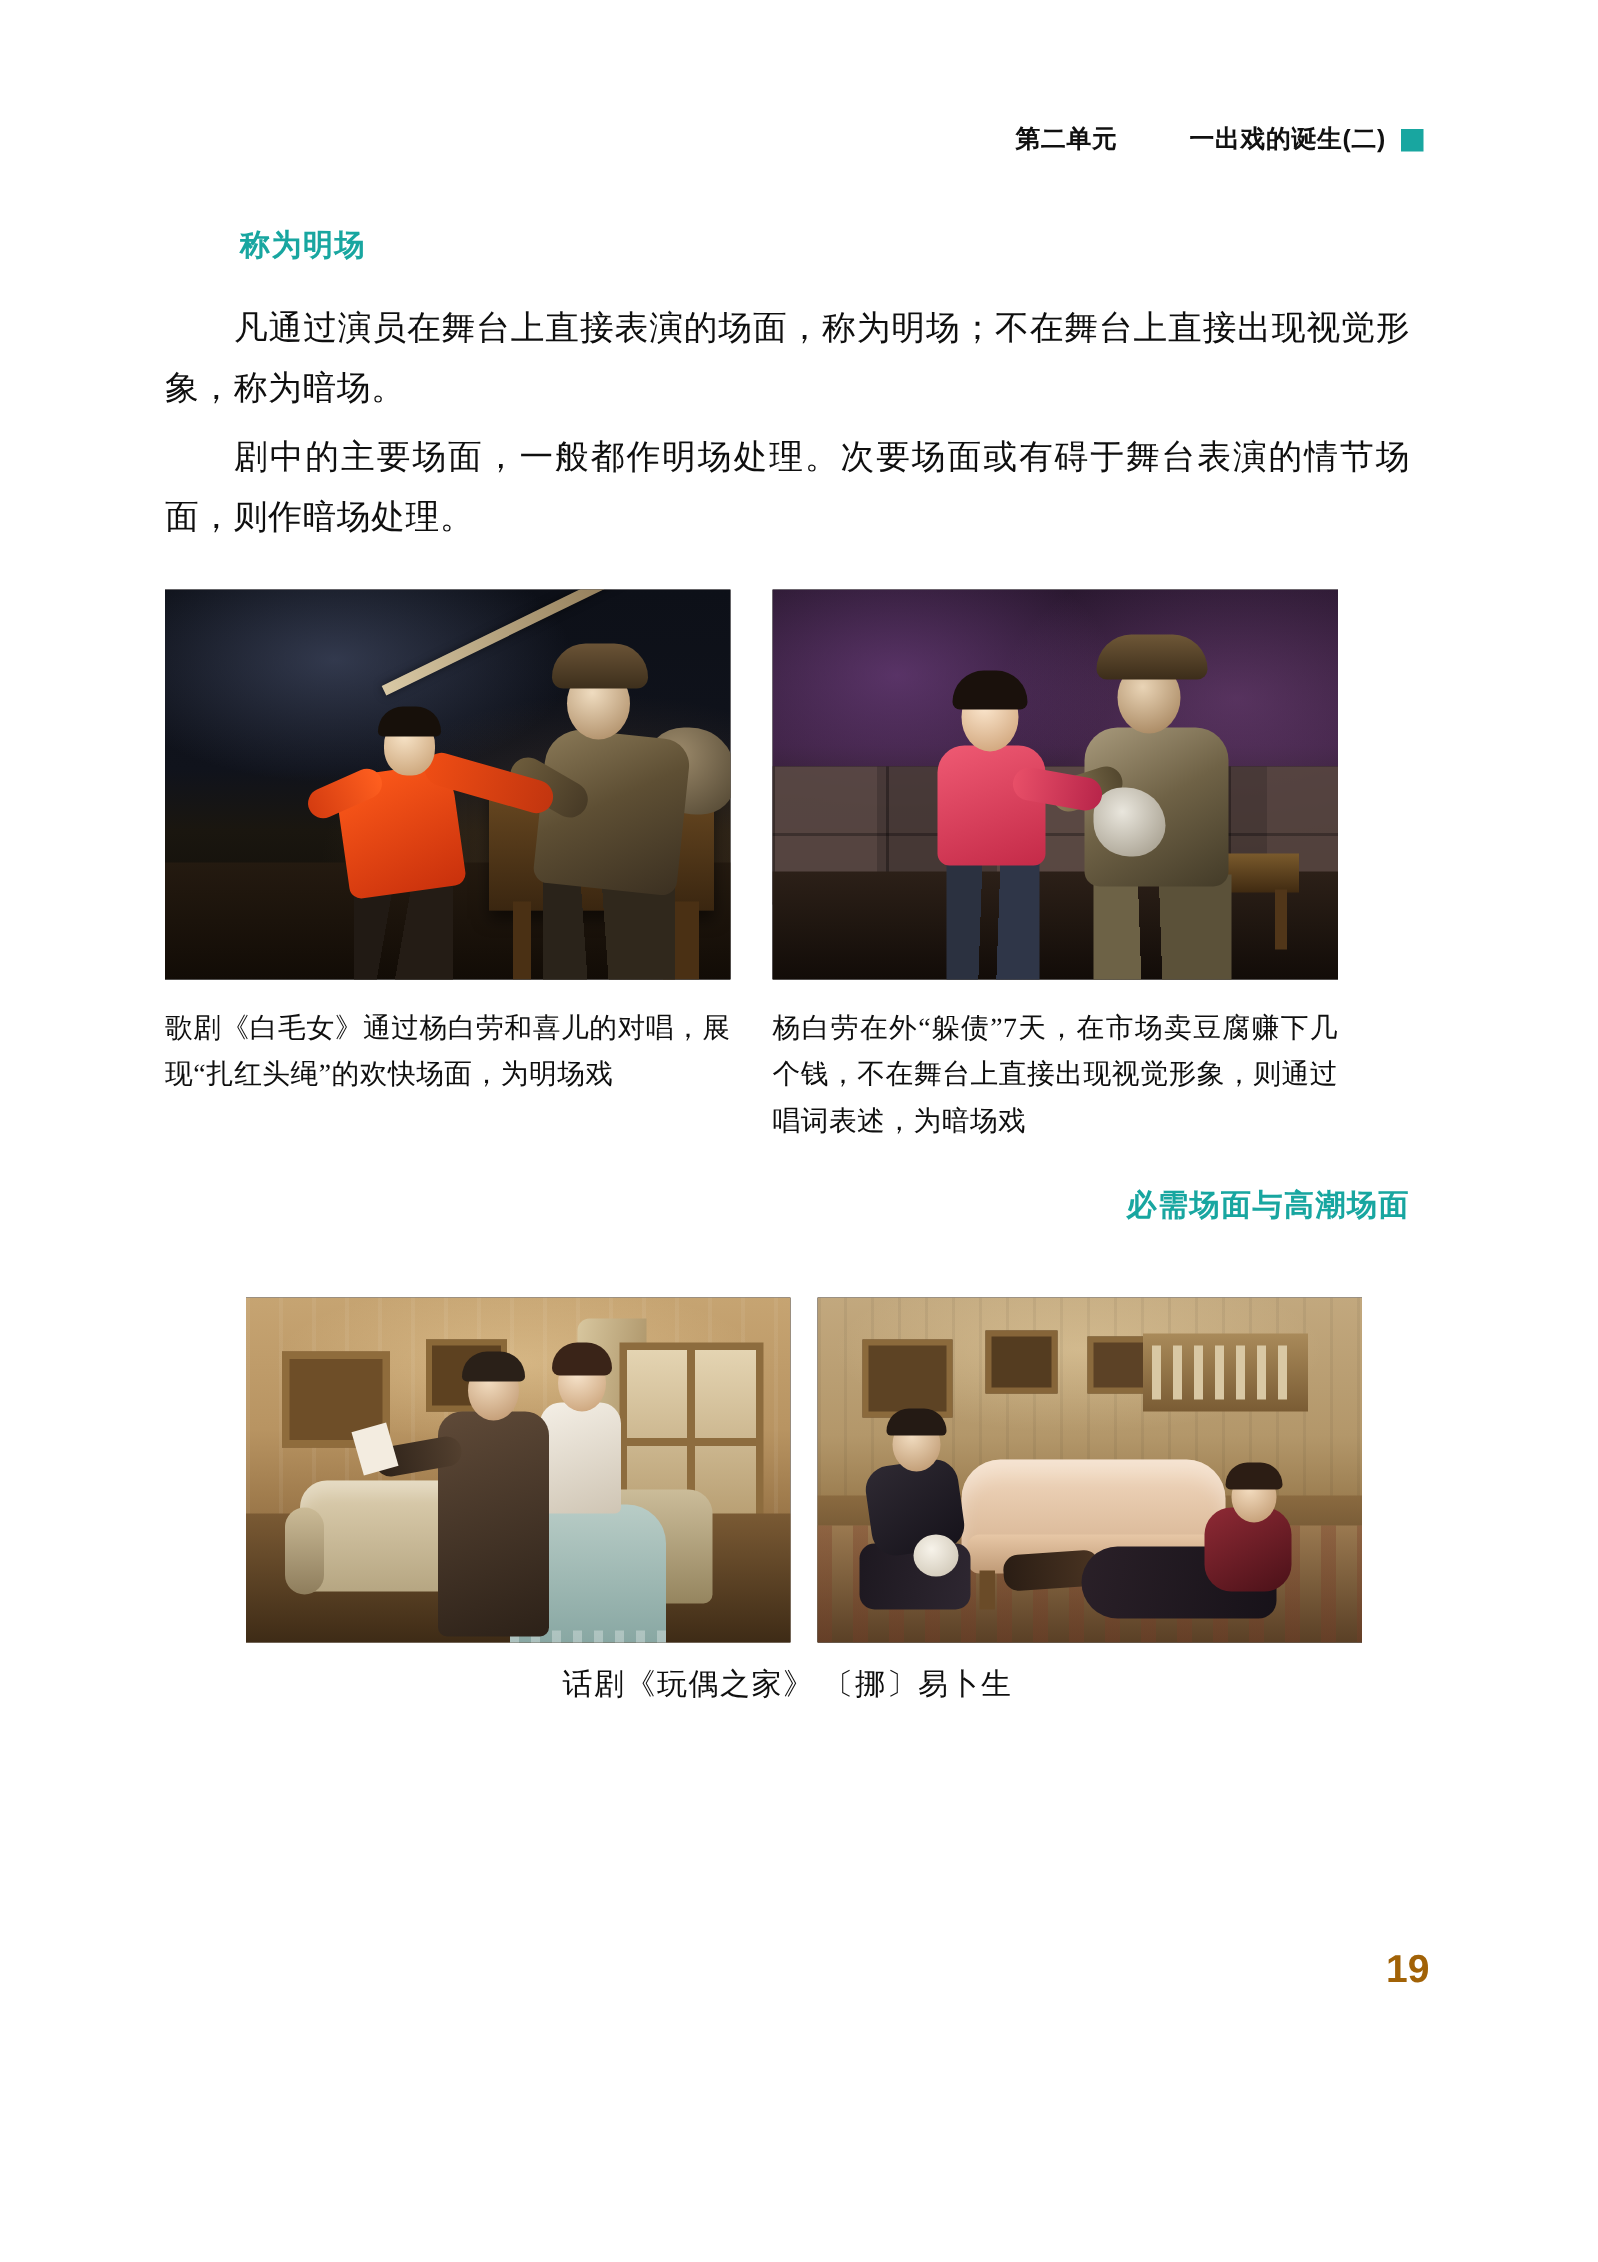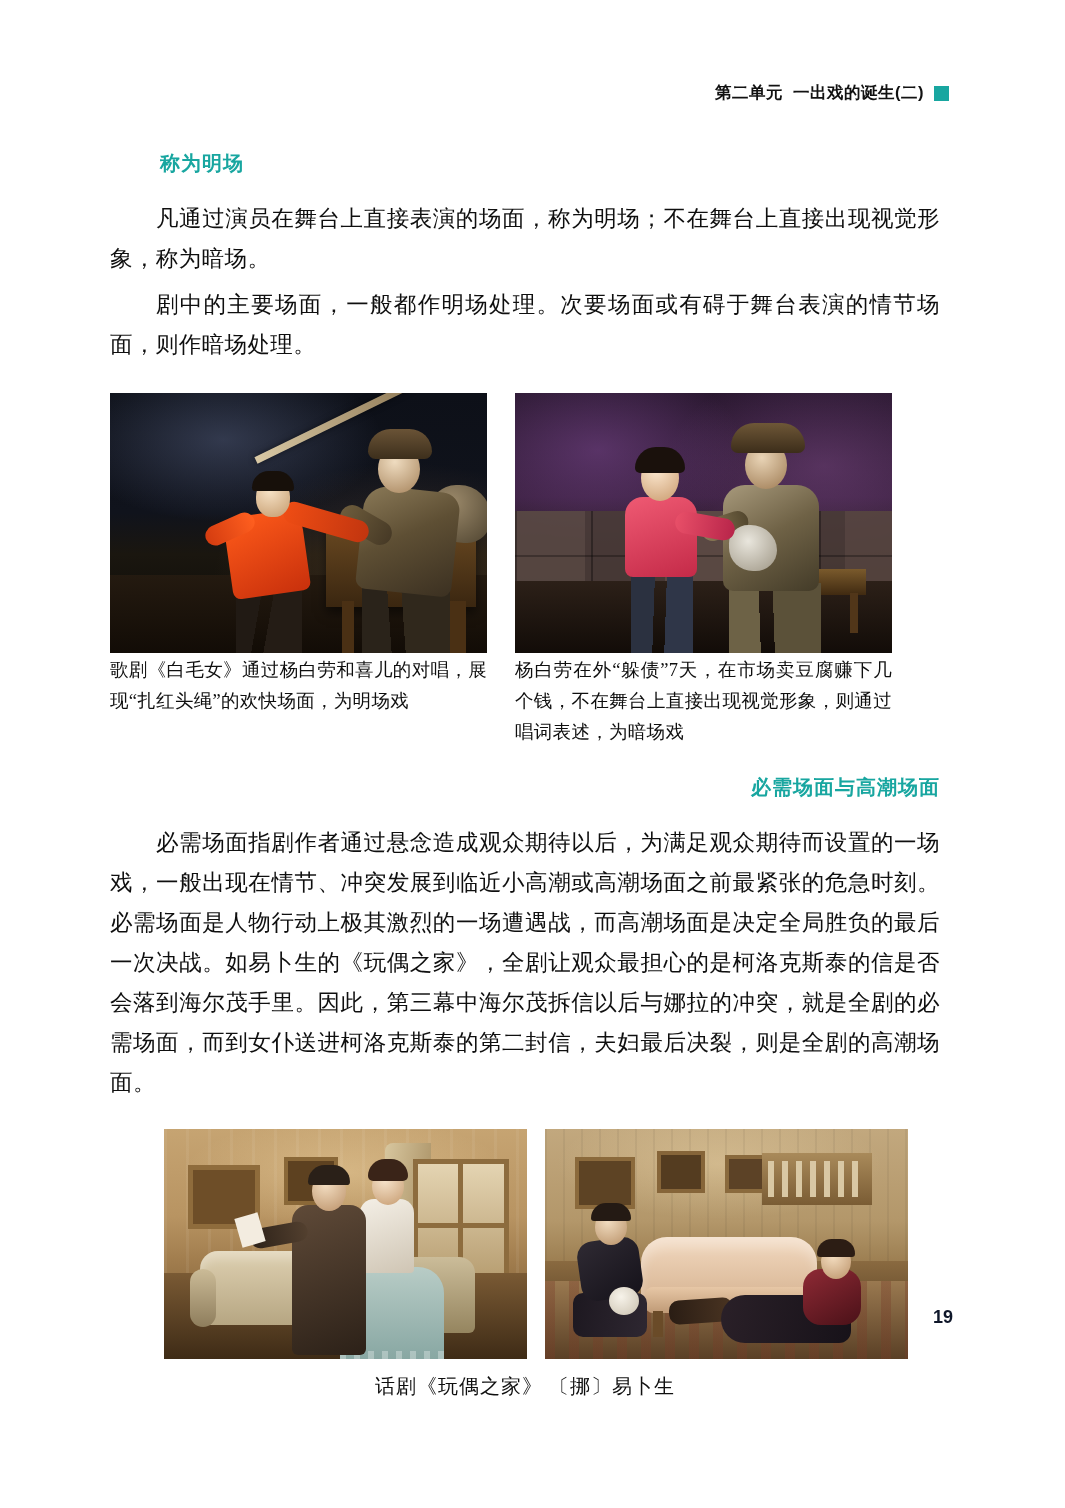--- a/index.html
+++ b/index.html
@@ -28,21 +28,21 @@
     display: flex;
     align-items: center;
     gap: 10px;
     font-size: 16.5px;
     font-weight: bold;
     letter-spacing: 0.5px;
     color: #111;
     font-family: "Liberation Sans", sans-serif;
   }
   .runhead .unit { white-space: nowrap; }
-  .runhead .chapter { white-space: nowrap; }
+  .runhead .chapter { white-space: nowrap; margin-left: 38px; }
   .runhead .marker {
     width: 15px;
     height: 15px;
     background: #18a6a0;
     display: inline-block;
   }
 
   
   .content {
     position: absolute;
@@ -84,21 +84,21 @@
     width: 377px;
   }
   .photo {
     width: 377px;
     height: 260px;
     position: relative;
     overflow: hidden;
     background: #0a0608;
   }
   .caption {
-    margin-top: 2px;
+    margin-top: 18px;
     font-size: 18.5px;
     line-height: 31px;
     text-align: justify;
     font-family: "Liberation Serif", serif;
     letter-spacing: 0.3px;
   }
 
   .figrow2 {
     display: flex;
     gap: 18px;
@@ -118,23 +118,23 @@
     font-size: 20px;
     letter-spacing: 1px;
   }
 
   
   .pageno {
     position: absolute;
     right: 112px;
     bottom: 86px;
     font-family: "Liberation Sans", sans-serif;
-    font-size: 18px;
+    font-size: 26px;
     font-weight: bold;
-    color: #0f172a;
+    color: #a16207;
   }
 
   
 
   
   .ph1-bg {
     position: absolute; inset: 0;
     background:
       radial-gradient(ellipse 60% 45% at 30% 18%, rgba(80,90,120,.55), rgba(0,0,0,0) 70%),
       radial-gradient(ellipse 70% 60% at 78% 70%, rgba(110,80,50,.45), rgba(0,0,0,0) 72%),
@@ -587,21 +587,20 @@
           <div class="ph2-pink-hair"></div>
         </div>
         <div class="caption">杨白劳在外“躲债”7天，在市场卖豆腐赚下几个钱，不在舞台上直接出现视觉形象，则通过唱词表述，为暗场戏</div>
       </div>
 
     </div>
 
     <div class="gap-c"></div>
     <h2 class="sub second">必需场面与高潮场面</h2>
     <div class="gap-a"></div>
-    <p class="body">必需场面指剧作者通过悬念造成观众期待以后，为满足观众期待而设置的一场戏，一般出现在情节、冲突发展到临近小高潮或高潮场面之前最紧张的危急时刻。必需场面是人物行动上极其激烈的一场遭遇战，而高潮场面是决定全局胜负的最后一次决战。如易卜生的《玩偶之家》，全剧让观众最担心的是柯洛克斯泰的信是否会落到海尔茂手里。因此，第三幕中海尔茂拆信以后与娜拉的冲突，就是全剧的必需场面，而到女仆送进柯洛克斯泰的第二封信，夫妇最后决裂，则是全剧的高潮场面。</p>
 
     <div class="figrow2">
 
       <div>
         <div class="photo2">
           <div class="ph3-bg"></div>
           <div class="ph3-wallpaper"></div>
           <div class="ph3-frame"></div>
           <div class="ph3-frame2"></div>
           <div class="ph3-curtain"></div>

